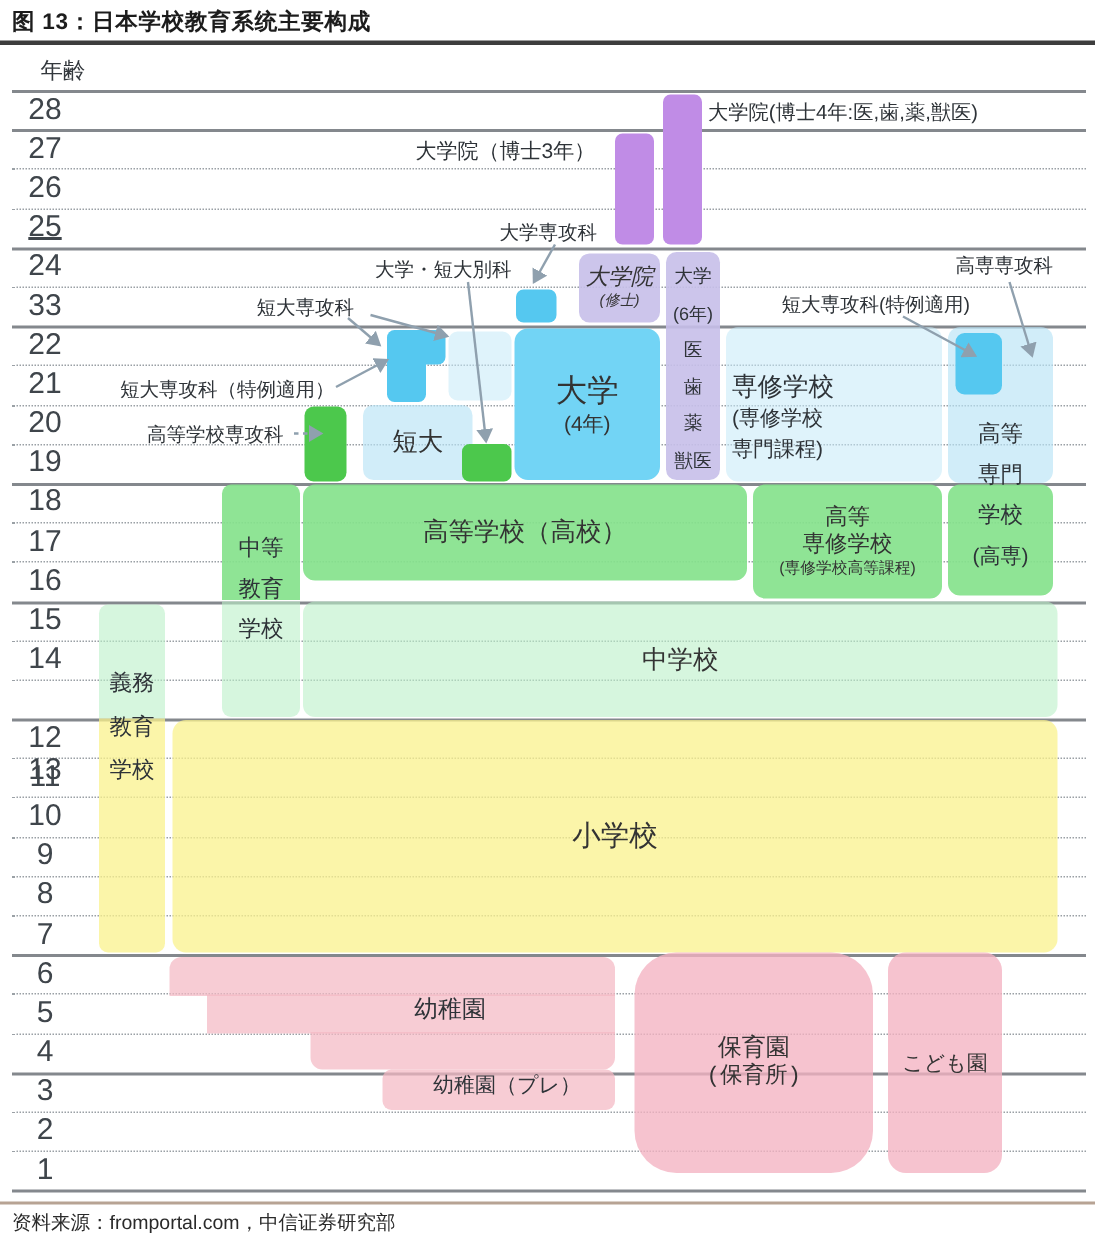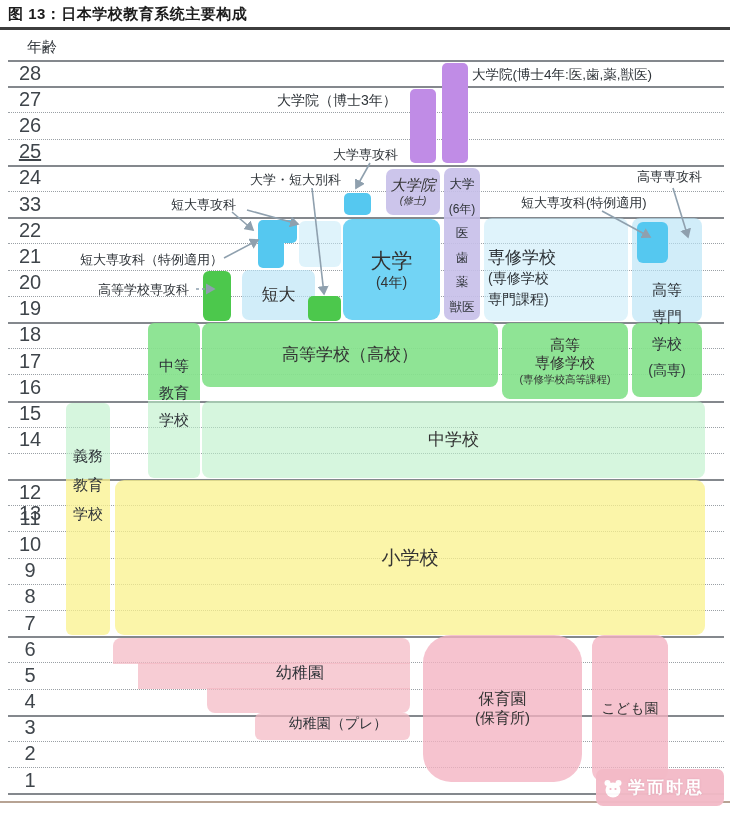--- a/index.html
+++ b/index.html
@@ -132,21 +132,21 @@
       <div class="blk" style="left: 66px; top: 479px; width: 44px; height: 156px; background: rgba(250, 242, 140, 0.75); border-radius: 0px 0px 6px 6px; z-index: 2;"></div>
       <div class="blk" style="left: 115px; top: 480px; width: 590px; height: 155px; background: rgba(250, 242, 140, 0.75); border-radius: 9px; z-index: 2;">
         <div style="font-size: 19px;">小学校</div>
       </div>
       <div class="blk" style="left: 113px; top: 638px; width: 297px; height: 26px; background: rgba(244, 184, 196, 0.72); border-radius: 8px 8px 0px 0px; z-index: 2;"></div>
       <div class="blk" style="left: 138px; top: 663px; width: 272px; height: 26px; background: rgba(244, 184, 196, 0.72); border-radius: 0px; z-index: 2;"></div>
       <div class="blk" style="left: 207px; top: 688px; width: 203px; height: 25px; background: rgba(244, 184, 196, 0.72); border-radius: 0px 0px 8px 8px; z-index: 2;"></div>
       <div class="blk" style="left: 255px; top: 713px; width: 155px; height: 27px; background: rgba(244, 184, 196, 0.72); border-radius: 6px; z-index: 2;"></div>
       <div class="blk" style="left: 423px; top: 635px; width: 159px; height: 147px; background: rgba(243, 178, 194, 0.78); border-radius: 28px; z-index: 2;">
         <div style="font-size: 16px;">保育園</div>
-        <div style="font-size: 15px;">(保育所)</div>
+        <div style="font-size: 15px; font-family: Liberation Mono, monospace;">(保育所)</div>
       </div>
       <div class="blk" style="left: 592px; top: 635px; width: 76px; height: 147px; background: rgba(243, 178, 194, 0.78); border-radius: 12px; z-index: 2;">
         <div style="font-size: 14px;">こども園</div>
       </div>
       <div class="flabel" style="left: 472px; top: 66px; z-index: 4; color: rgb(46, 51, 56); font-size: 13.5px;">大学院(博士4年:医,歯,薬,獣医)</div>
       <div class="flabel" style="left: 277px; top: 92px; z-index: 4; color: rgb(46, 51, 56); font-size: 14px;">大学院（博士3年）</div>
       <div class="flabel" style="left: 333px; top: 146px; z-index: 4; color: rgb(46, 51, 56); font-size: 13px;">大学専攻科</div>
       <div class="flabel" style="left: 250px; top: 171px; z-index: 4; color: rgb(46, 51, 56); font-size: 13px;">大学・短大別科</div>
       <div class="flabel" style="left: 171px; top: 196px; z-index: 4; color: rgb(46, 51, 56); font-size: 13px;">短大専攻科</div>
       <div class="flabel" style="left: 80px; top: 251px; z-index: 4; color: rgb(46, 51, 56); font-size: 13px;">短大専攻科（特例適用）</div>
@@ -195,24 +195,15 @@
         <line x1="232" y1="212" x2="253" y2="230" stroke="#8fa0ae" stroke-width="1.6" marker-end="url(#ah)"></line>
         <line x1="247" y1="210" x2="298" y2="224" stroke="#8fa0ae" stroke-width="1.6" marker-end="url(#ah)"></line>
         <line x1="224" y1="258" x2="258" y2="240" stroke="#8fa0ae" stroke-width="1.6" marker-end="url(#ah)"></line>
         <line x1="196" y1="289" x2="214" y2="289" stroke="#8fa0ae" stroke-width="1.6" stroke-dasharray="3,3" marker-end="url(#ah)"></line>
         <line x1="673" y1="188" x2="688" y2="237" stroke="#8fa0ae" stroke-width="1.6" marker-end="url(#ah)"></line>
         <line x1="602" y1="211" x2="650" y2="237" stroke="#8fa0ae" stroke-width="1.6" marker-end="url(#ah)"></line>
       </svg>
     </div>
 
   <div class="src-rule"></div>
-
-  <div class="watermark">
-    <svg width="22" height="22" viewBox="0 0 22 22">
-      <circle cx="11" cy="13" r="7.5" fill="#ffffff"></circle>
-      <circle cx="5.5" cy="6" r="3" fill="#ffffff"></circle>
-      <circle cx="16.5" cy="6" r="3" fill="#ffffff"></circle>
-      <circle cx="8.5" cy="12" r="1.1" fill="#f0b2c2"></circle>
-      <circle cx="13.5" cy="12" r="1.1" fill="#f0b2c2"></circle>
-    </svg>
-    <span class="wm-text">学而时思</span>
-  </div>
+  <div class="source">资料来源：fromportal.com，中信证券研究部</div>
+
 </div>
 
 </body></html>

